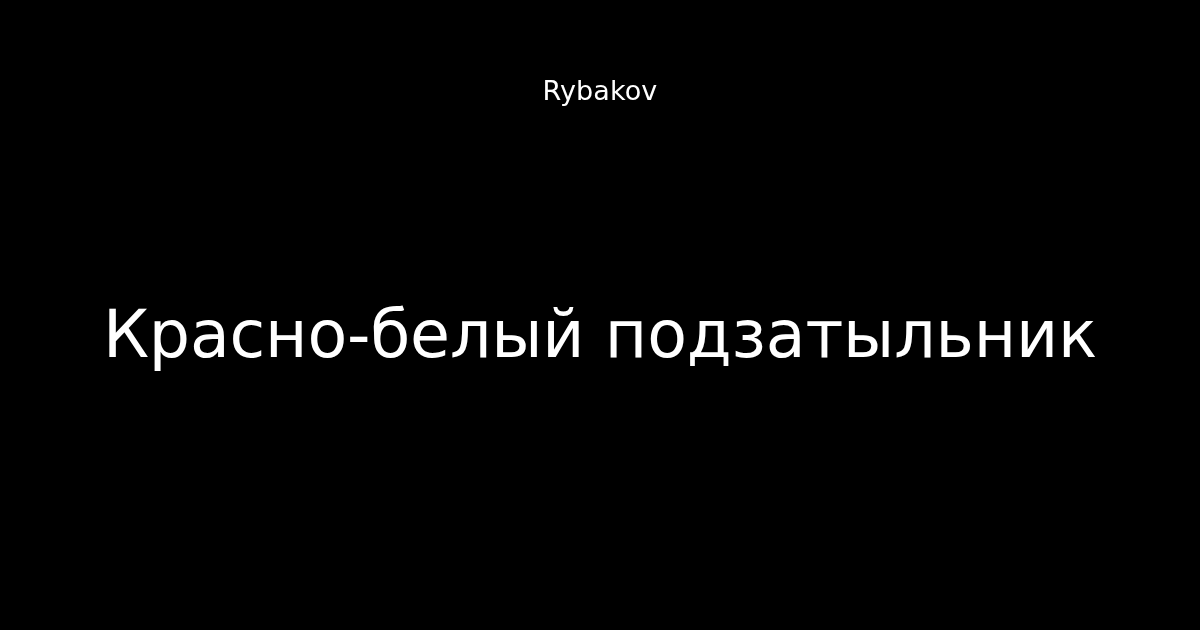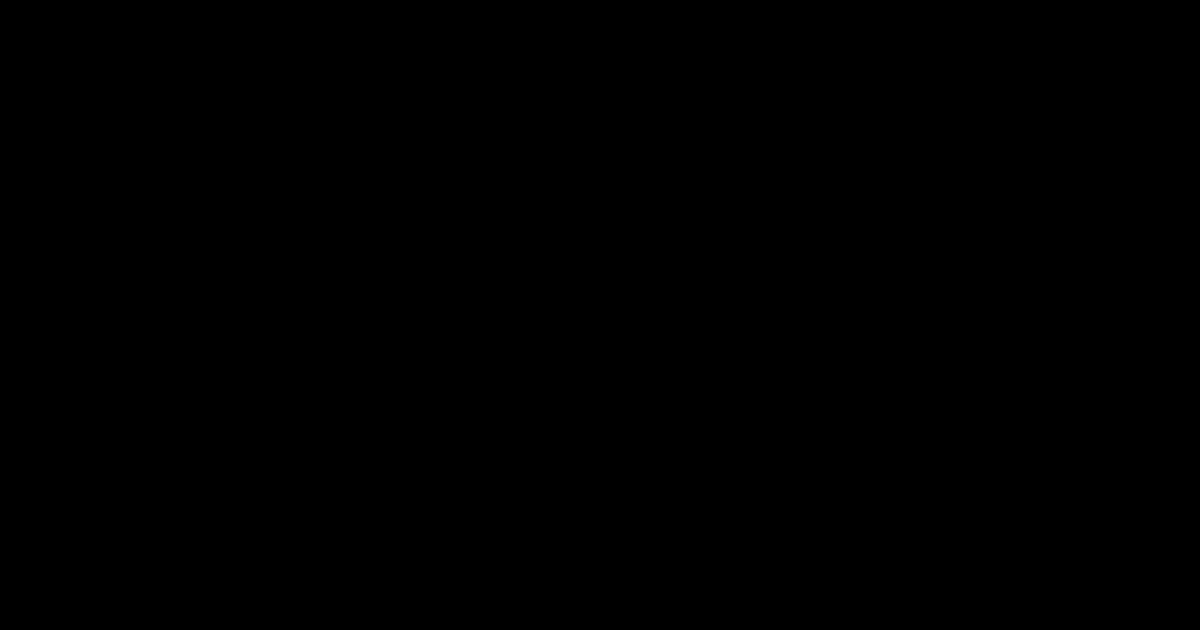--- a/index.html
+++ b/index.html
@@ -61,15 +61,19 @@
     line-height: 78px;
     letter-spacing: -0.2px;
     white-space: nowrap;
   }
 </style>
 </head>
 <body>
 
 <div class="card">
 
+  <div class="byline">Rybakov</div>
 
+  <div class="headline-wrap">
+    <h1 class="headline">Красно-белый подзатыльник</h1>
+  </div>
 
 </div>
 
 </body></html>

